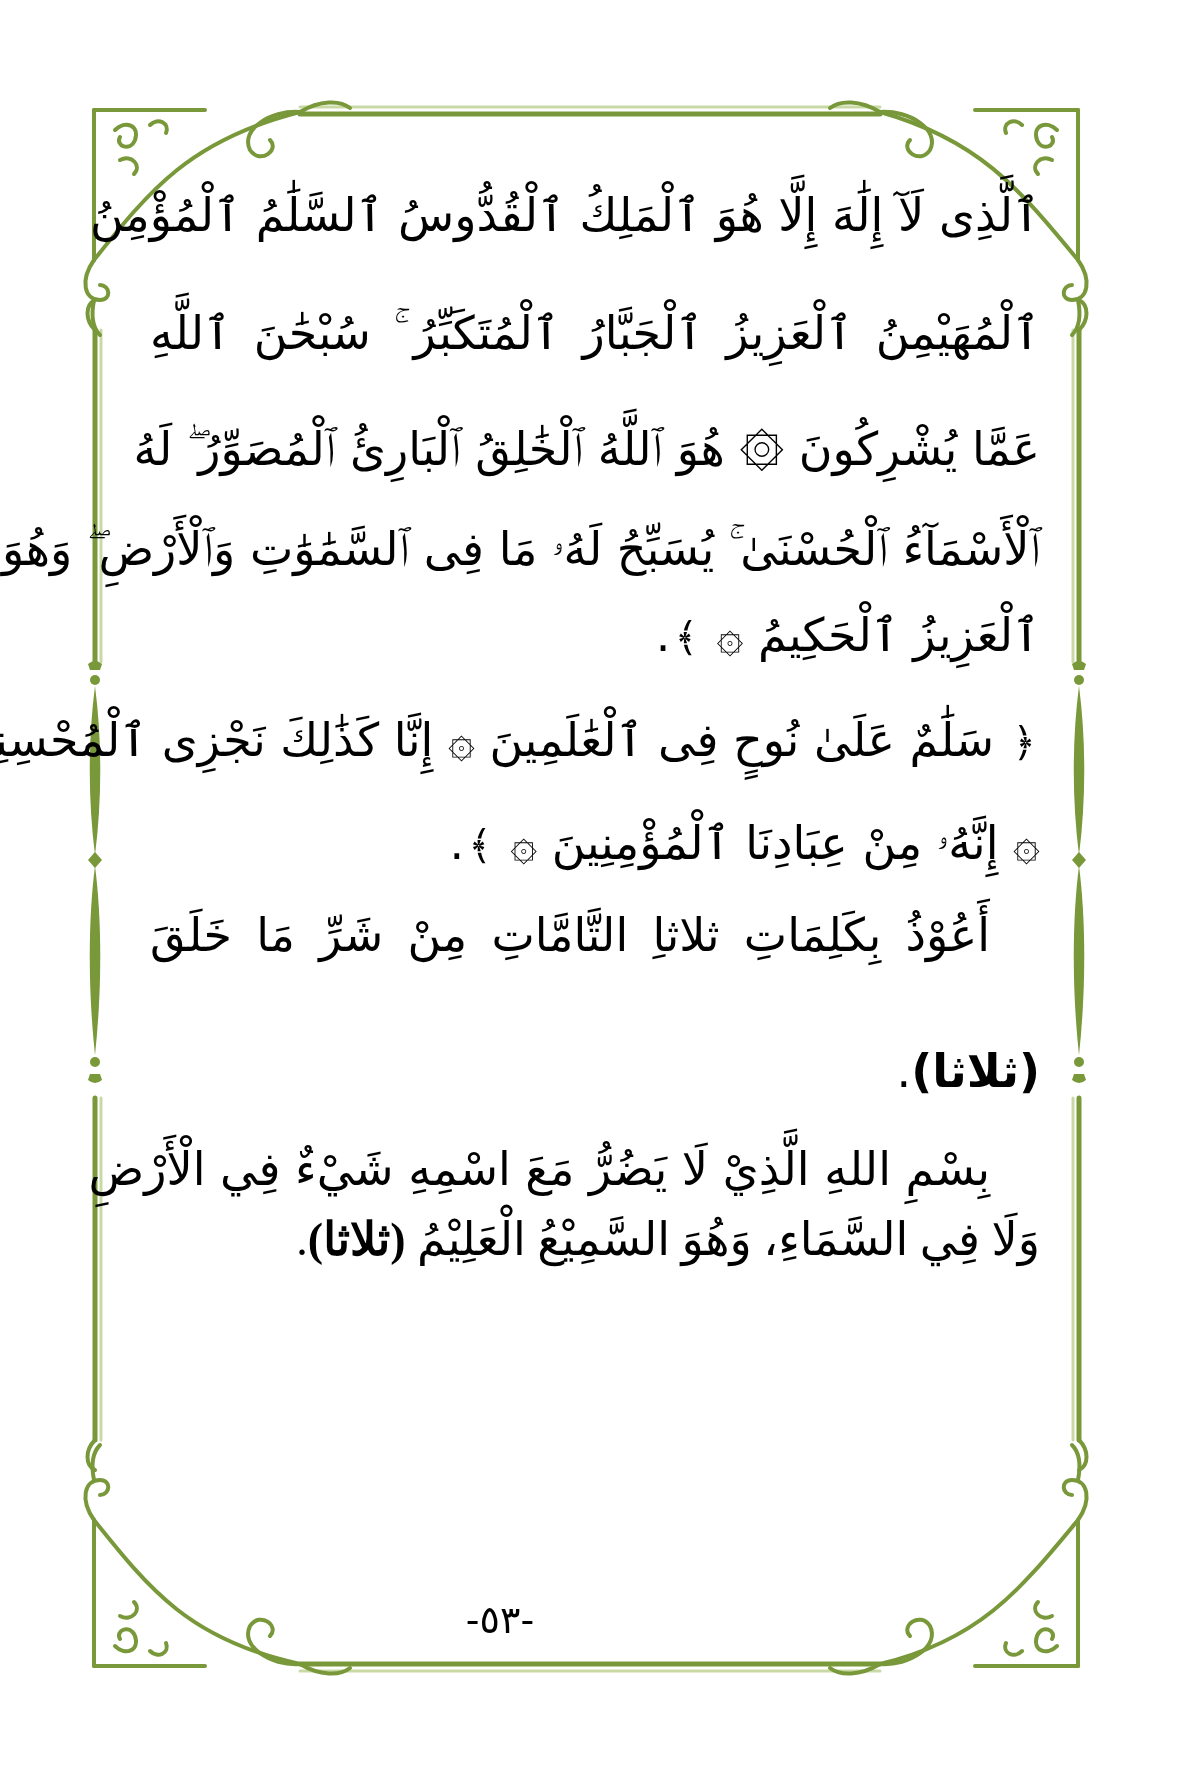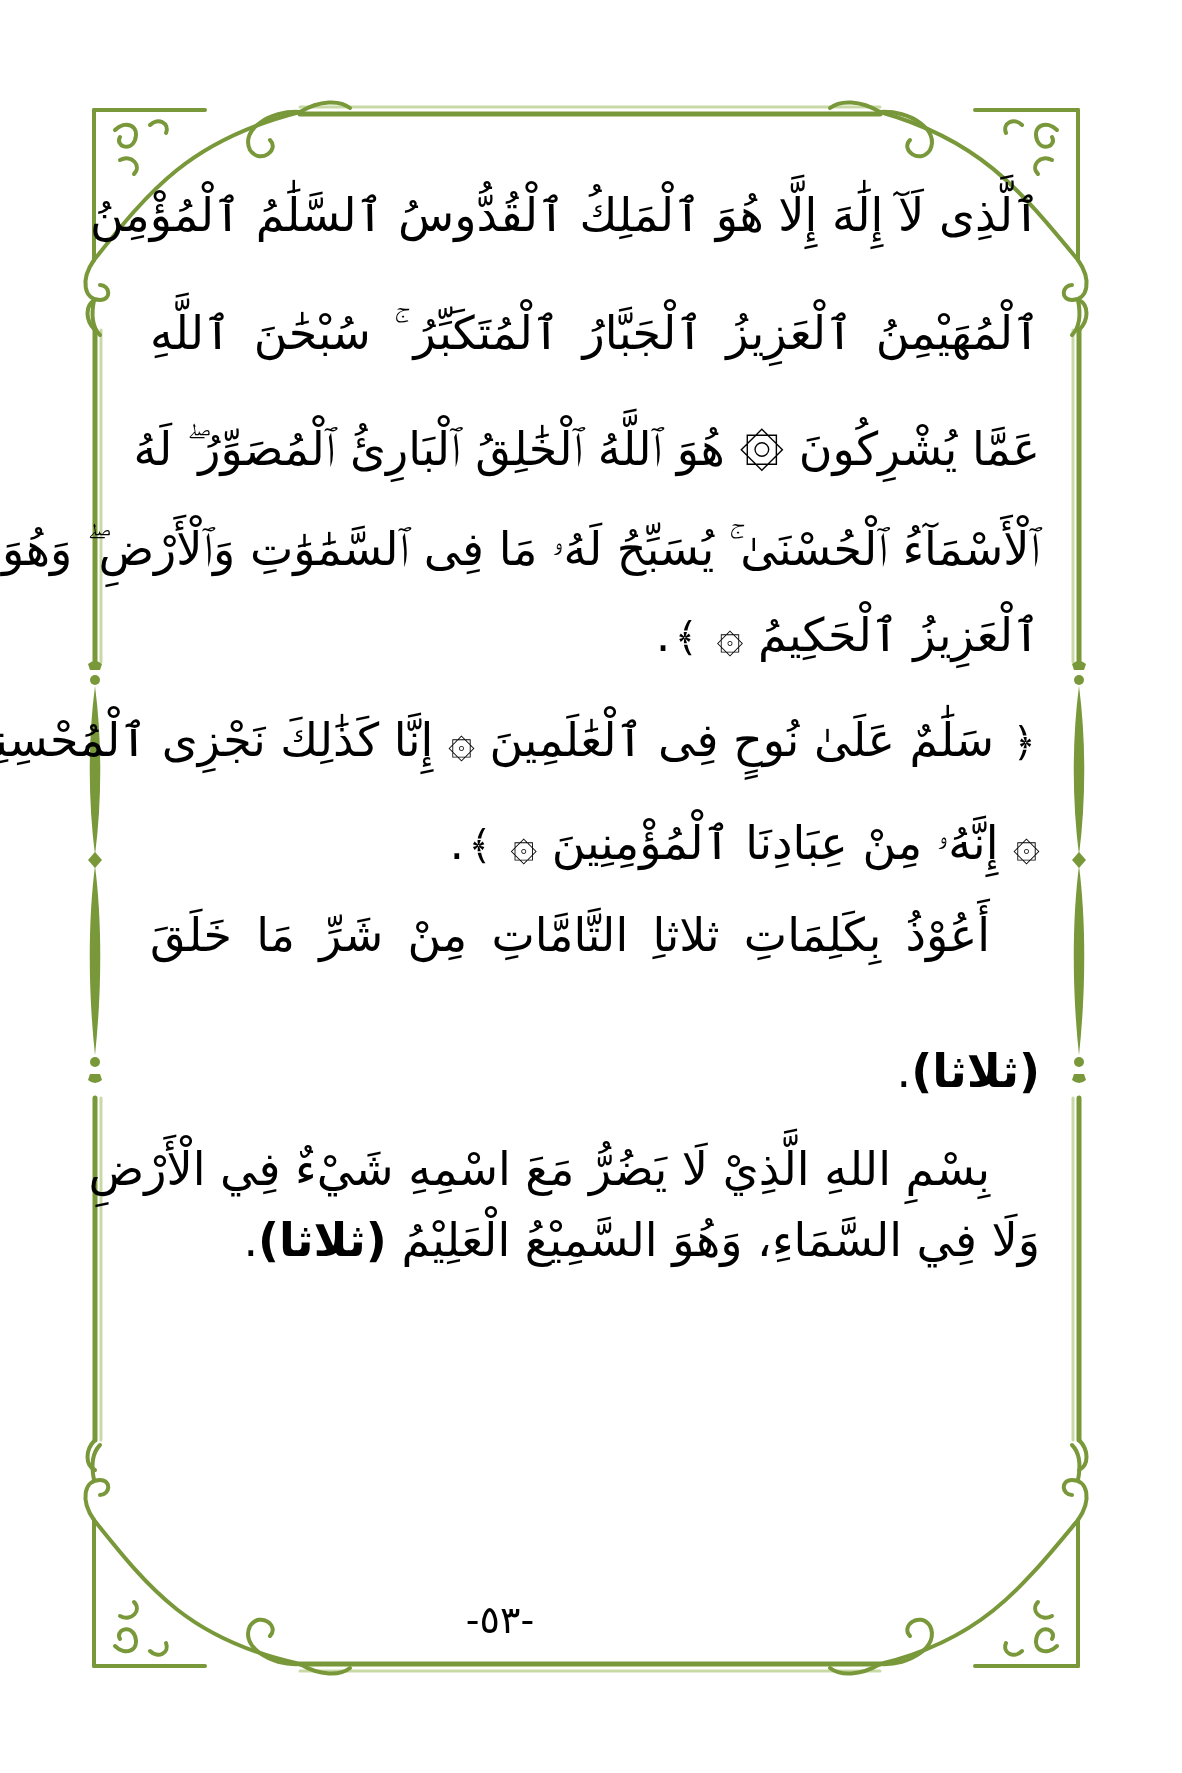--- a/index.html
+++ b/index.html
@@ -189,19 +189,19 @@
     <span>۞ إِنَّهُۥ مِنْ عِبَادِنَا ٱلْمُؤْمِنِينَ ۞</span>
     <span class="orn">﴾</span><span>.</span>
   </div>
 
   <div class="line" style="top:720px; padding-right:50px; width:840px;">أَعُوْذُ بِكَلِمَاتِ ثلاثاِ التَّامَّاتِ مِنْ شَرِّ مَا خَلَقَ</div>
   <div class="line start" style="top:820px;margin-top:36px;">
     <span class="bold">(ثلاثا)</span><span>.</span>
   </div>
 
   <div class="line" style="top:954px; padding-right:50px; width:840px;">بِسْمِ اللهِ الَّذِيْ لَا يَضُرُّ مَعَ اسْمِهِ شَيْءٌ فِي الْأَرْضِ</div>
-  <div class="line start" style="top:1025px;">
+  <div class="line start" style="top:1025px;font-family:Liberation Serif, serif;">
     <span>وَلَا فِي السَّمَاءِ، وَهُوَ السَّمِيْعُ الْعَلِيْمُ</span>
     <span class="bold">(ثلاثا)</span><span>.</span>
   </div>
 </div>
 
 <div class="page-number">-٥٣-</div>
 
 </body></html>

